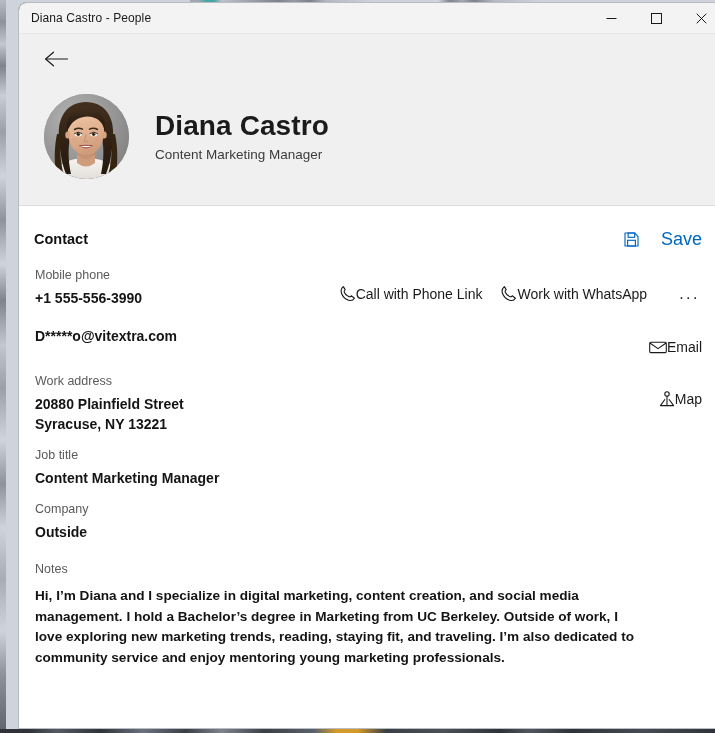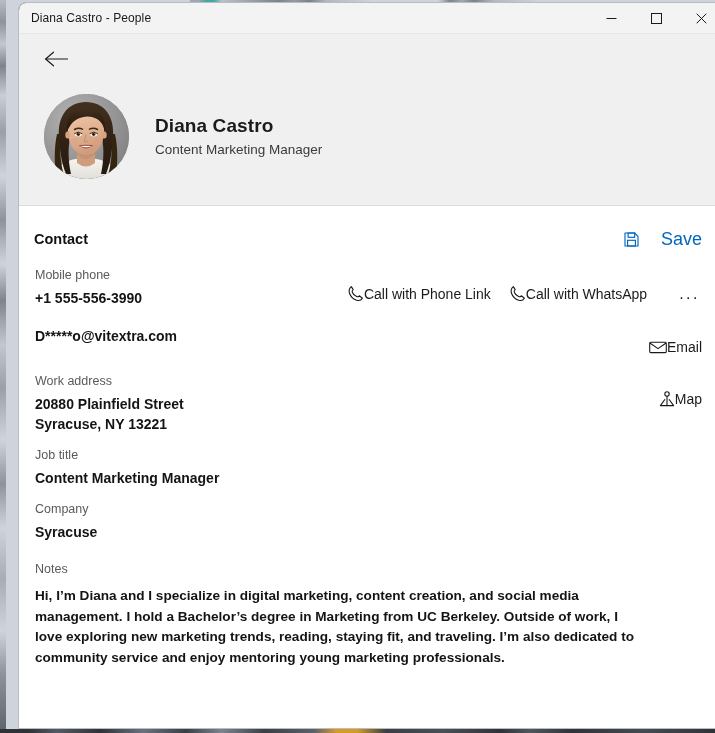--- a/index.html
+++ b/index.html
@@ -122,25 +122,26 @@
     border-radius: 50%;
     overflow: hidden;
     flex: none;
     background: #8e8e8e;
     position: relative;
   }
   #avatar svg { display: block; width: 85px; height: 85px; }
 
   #profile-text { margin-left: 26px; }
   #profile-name {
-    font-size: 19px;
+    font-size: 28px;
     font-weight: bold;
     color: #1b1b1b;
     letter-spacing: .1px;
     line-height: 1.15;
+    text-align: center;
   }
   #profile-subtitle {
     font-size: 13.5px;
     color: #3b3b3b;
     margin-top: 5px;
     line-height: 1.2;
   }
 
   
   #content {
@@ -405,21 +406,21 @@
         </button>
 
         <button class="action-button">
           <span>
             <svg width="17" height="17" viewBox="0 0 17 17">
               <path d="M4.3 1.6 C2.4 3.3 1.6 5.6 2.5 8.2 C3.6 11.4 6.4 14.2 9.7 15.2
                        C12.2 15.9 14.4 15 15.4 13.2 L12.3 10.8 C11.5 11.7 10.6 12 9.6 11.6
                        C7.6 10.8 6 9.2 5.3 7.3 C4.9 6.2 5.2 5.3 6.2 4.6 Z" fill="none" stroke="#1a1a1a" stroke-width="1.1" stroke-linejoin="round"></path>
             </svg>
           </span>
-          <span>Call with WhatsApp</span>
+          <span>Work with WhatsApp</span>
         </button>
 
         <button class="action-button" id="overflow-button">
           <span>...</span>
         </button>
       </div>
     </div>
 
     <div class="field-row">
       <div class="field-main">
@@ -461,21 +462,21 @@
     <div class="field-row">
       <div class="field-main">
         <div class="field-label">Job title</div>
         <div class="field-value">Content Marketing Manager</div>
       </div>
     </div>
 
     <div class="field-row">
       <div class="field-main">
         <div class="field-label">Company</div>
-        <div class="field-value">Syracuse</div>
+        <div class="field-value">Outside</div>
       </div>
     </div>
 
     <div class="field-row" id="notes-row">
       <div class="field-main">
         <div class="field-label">Notes</div>
         <div id="notes-value">Hi, I’m Diana and I specialize in digital marketing, content creation, and social media management. I hold a Bachelor’s degree in Marketing from UC Berkeley. Outside of work, I love exploring new marketing trends, reading, staying fit, and traveling. I’m also dedicated to community service and enjoy mentoring young marketing professionals.</div>
       </div>
     </div>
 

